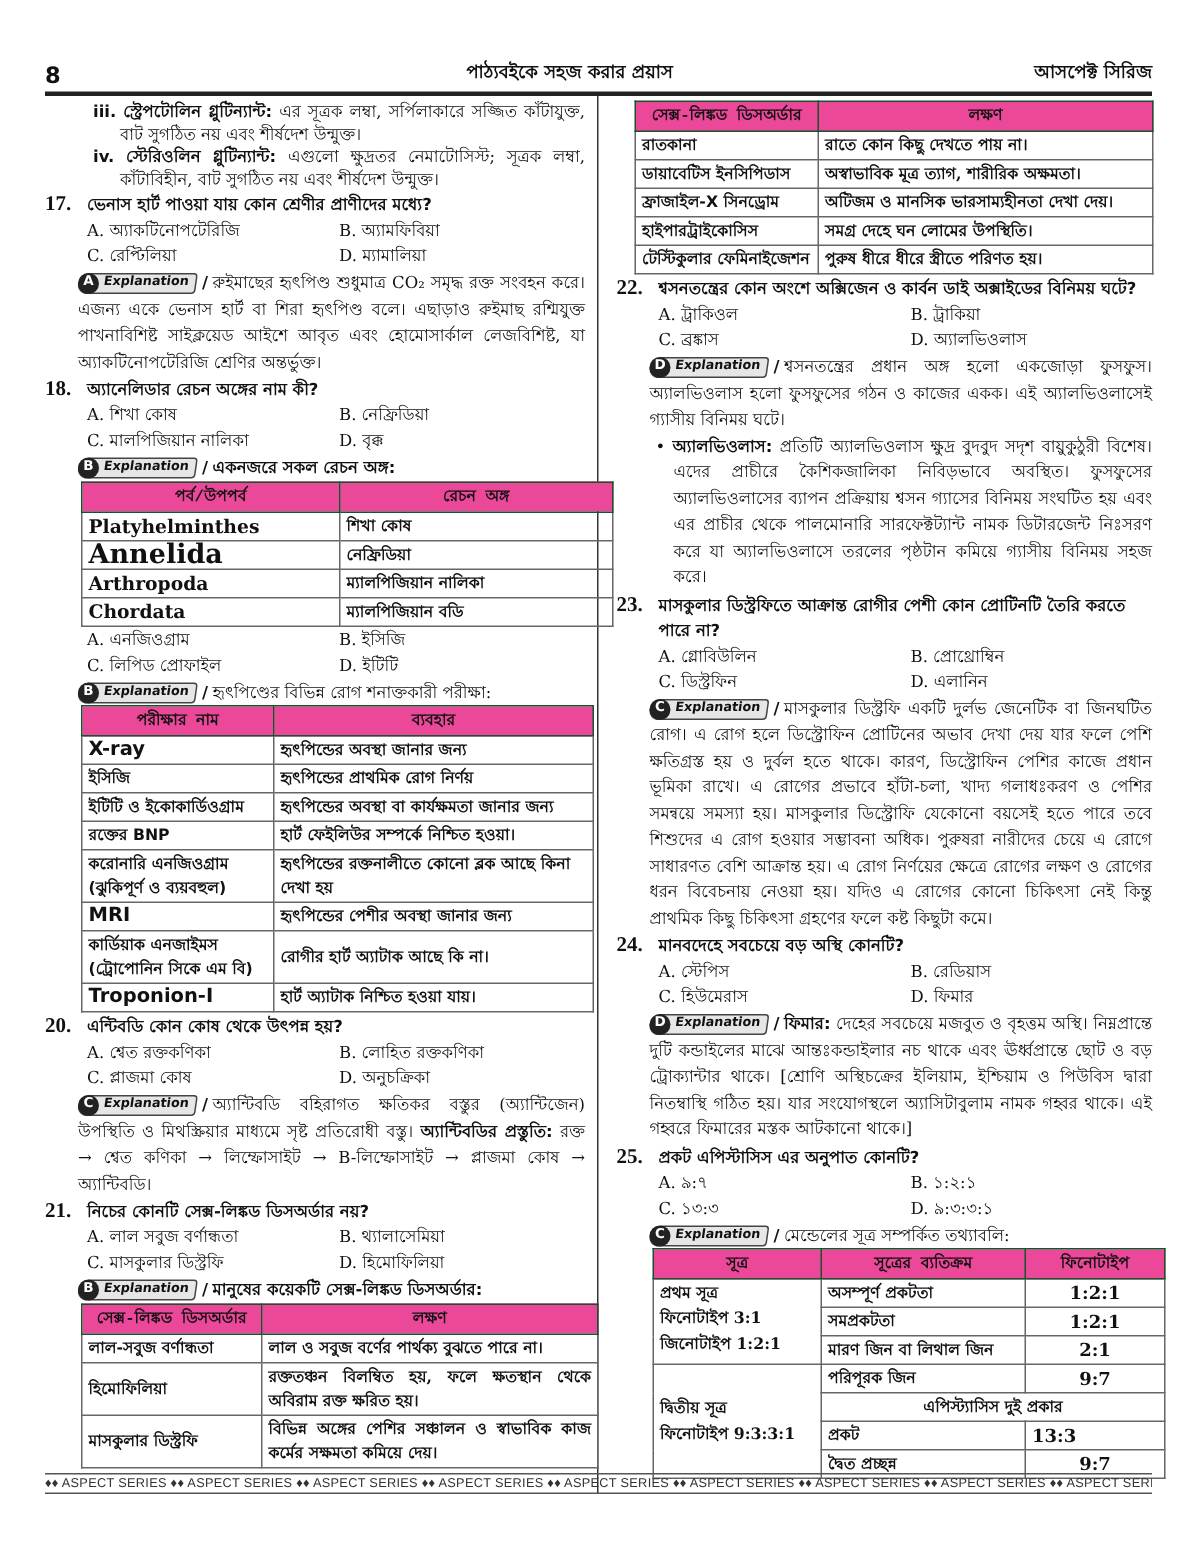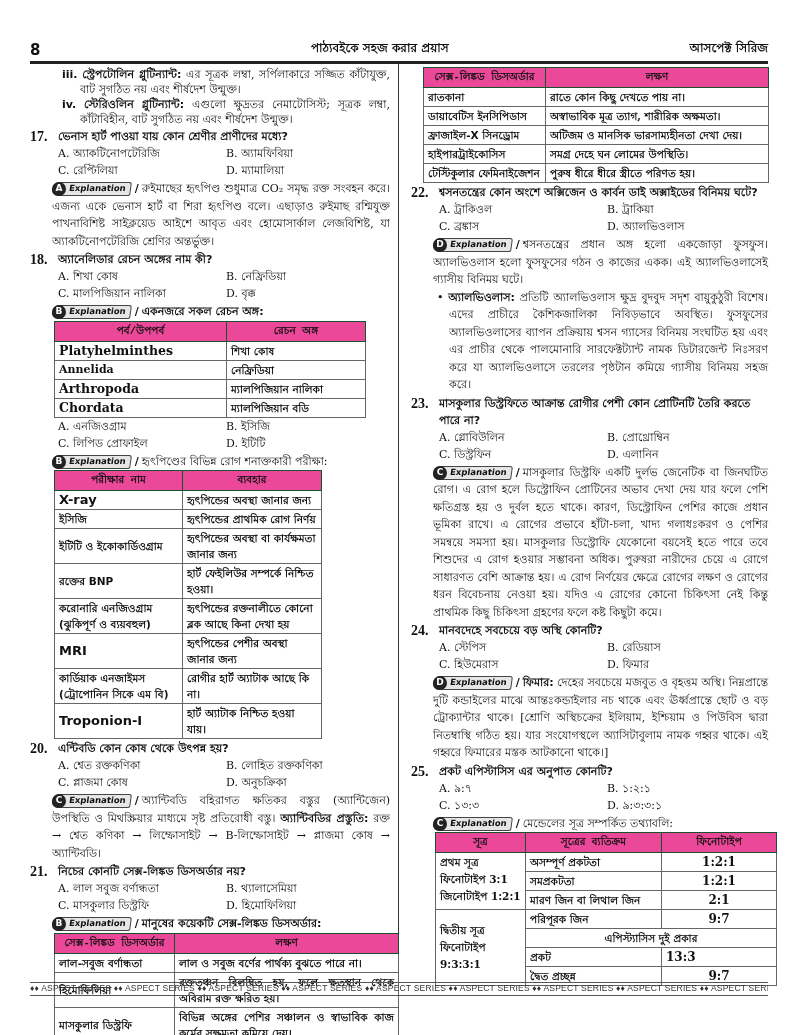--- a/index.html
+++ b/index.html
@@ -73,32 +73,32 @@
       <div class="opts">
         <span>A. শিখা কোষ</span>
         <span>B. নেফ্রিডিয়া</span>
         <span>C. মালপিজিয়ান নালিকা</span>
         <span>D. বৃক্ক</span>
       </div>
       <div class="exp"><span class="badge">
             <span class="circ">B</span>
             <span class="lbl">Explanation</span>
           </span><span class="slash">/</span><b style="font-family:'DejaVu Sans',sans-serif">একনজরে সকল রেচন অঙ্গ:</b></div>
-      <table class="t-center" style="width:312px">
+      <table class="t-center" style="width:355px">
         <tbody>
             <tr>
               <th style="width:172px">পর্ব/উপপর্ব</th>
               <th>রেচন অঙ্গ</th>
             </tr>
         <tr>
               <td style="font-size:12.5px">Platyhelminthes</td>
               <td>শিখা কোষ</td>
             </tr>
         <tr>
-              <td style="font-size:11px">Annelida</td>
+              <td style="font-size:18px">Annelida</td>
               <td>নেফ্রিডিয়া</td>
             </tr>
         <tr>
               <td style="font-size:12.5px">Arthropoda</td>
               <td>ম্যালপিজিয়ান নালিকা</td>
             </tr>
         <tr>
               <td style="font-size:12.5px">Chordata</td>
               <td>ম্যালপিজিয়ান বডি</td>
             </tr>
@@ -108,21 +108,21 @@
       <div class="opts">
         <span>A. এনজিওগ্রাম</span>
         <span>B. ইসিজি</span>
         <span>C. লিপিড প্রোফাইল</span>
         <span>D. ইটিটি</span>
       </div>
       <div class="exp"><span class="badge">
             <span class="circ">B</span>
             <span class="lbl">Explanation</span>
           </span><span class="slash">/</span><span>হৃৎপিণ্ডের বিভিন্ন রোগ শনাক্তকারী পরীক্ষা:</span></div>
-      <table class="bold-first" style="width:268px">
+      <table class="bold-first" style="width:342px">
         <tbody>
             <tr>
               <th style="width:128px">পরীক্ষার নাম</th>
               <th>ব্যবহার</th>
             </tr>
         <tr>
               <td class="latin">X-ray</td>
               <td>হৃৎপিন্ডের অবস্থা জানার জন্য</td>
             </tr>
         <tr>
@@ -293,21 +293,21 @@
         <span>C. ১৩:৩</span>
         <span>D. ৯:৩:৩:১</span>
       </div>
       <div class="exp"><span class="badge">
             <span class="circ">C</span>
             <span class="lbl">Explanation</span>
           </span><span class="slash">/</span><span>মেন্ডেলের সূত্র সম্পর্কিত তথ্যাবলি:</span></div>
       <table style="width:342px">
         <tbody>
             <tr>
-              <th style="width:90px">সূত্র</th>
+              <th style="width:112px">সূত্র</th>
               <th style="width:136px">সূত্রের ব্যতিক্রম</th>
               <th>ফিনোটাইপ</th>
             </tr>
         <tr>
           <td rowspan="3" style="vertical-align:top;line-height:17px">
             <div>প্রথম সূত্র</div>
             <div>ফিনোটাইপ 3:1</div>
             <div>জিনোটাইপ 1:2:1</div>
           </td>
           <td>অসম্পূর্ণ প্রকটতা</td>

